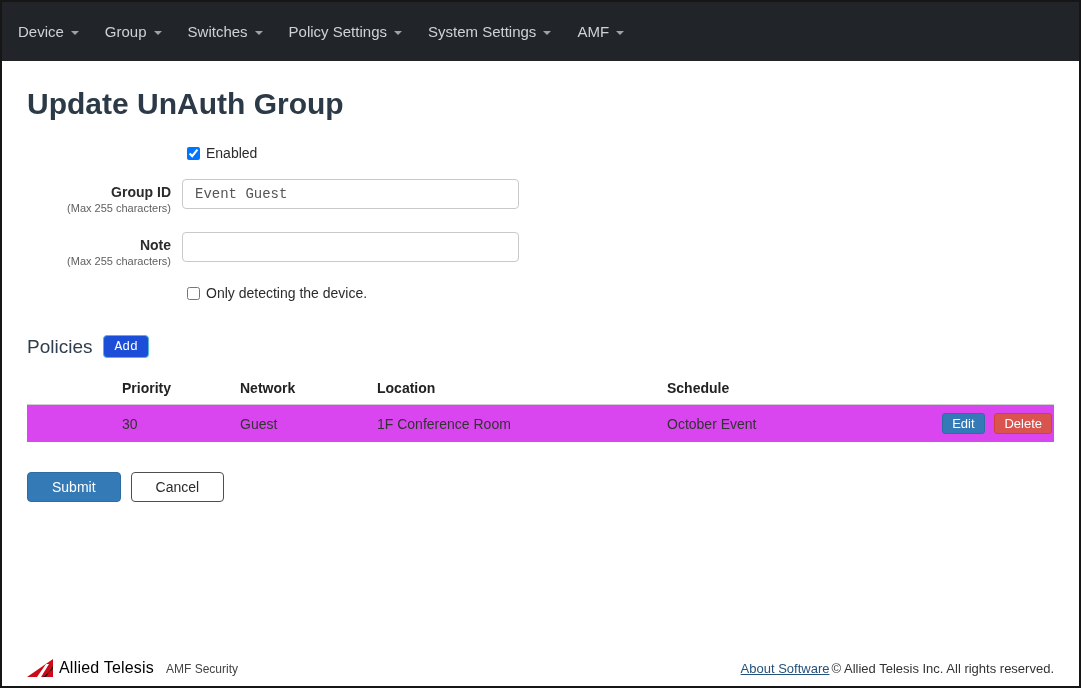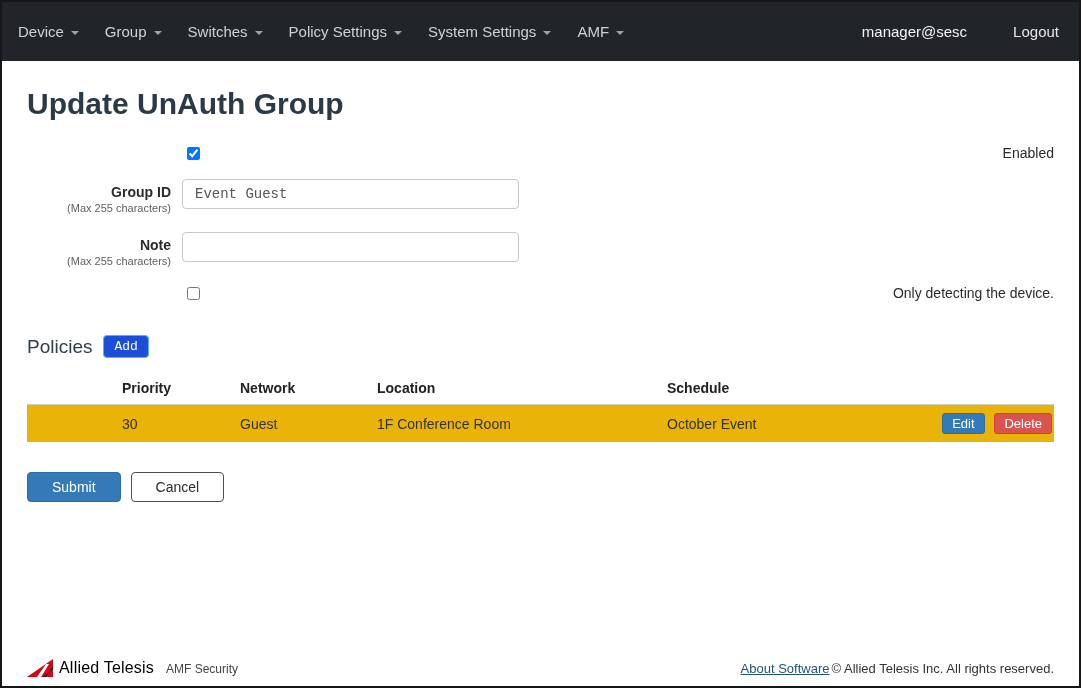--- a/index.html
+++ b/index.html
@@ -43,42 +43,42 @@
   .input-col { flex: 0 0 auto; }
 
   .text-input {
     width: 337px; height: 30px; box-sizing: border-box;
     border: 1px solid #c9c9c9; border-radius: 4px;
     padding: 4px 12px; font-size: 14px; color: #555;
     font-family: Liberation Mono, monospace;
     background: #fff;
   }
 
-  .checkbox-row { display: flex; align-items: center; margin-left: 160px; margin-bottom: 14px; justify-content: space-between; }
+  .checkbox-row { display: flex; align-items: center; margin-left: 160px; margin-bottom: 14px; }
   .checkbox-row input[type="checkbox"] { margin: 0 6px 0 0; width: 13px; height: 13px; }
   .checkbox-label { font-size: 14px; color: #2b2b2b; }
   .checkbox-row.first { margin-top: 0; margin-bottom: 18px; }
   .checkbox-row.detect { margin-top: 10px; margin-bottom: 34px; }
 
   
   .policies-header { display: flex; align-items: center; margin-top: 30px; }
   .policies-title { font-size: 19px; color: #2f3d4c; font-weight: 400; }
   .btn-add {
     margin-left: 11px; background: #1d4ed8; color: #fff; border: 1px solid #52b8d6;
     font-size: 13px; padding: 3px 10px; border-radius: 4px; cursor: pointer;
     font-family: Liberation Mono, monospace;
   }
 
   table.policies { width: 100%; border-collapse: collapse; margin-top: 14px; font-size: 14px; }
   table.policies th {
     text-align: left; font-weight: 700; color: #222;
     padding: 8px 8px 8px 0; border-bottom: 1px solid #cfcfcf;
   }
   table.policies td { padding: 8px 8px 8px 0; color: #333; vertical-align: middle; }
-  table.policies tbody tr { background: #eab308; }
+  table.policies tbody tr { background: #d946ef; }
   .col-gutter { width: 95px; }
   .col-priority { width: 118px; }
   .col-network { width: 137px; }
   .col-location { width: 290px; }
   .col-actions { width: 92px; }
   .actions-cell { text-align: right; white-space: nowrap; padding-right: 2px !important; }
   .btn-edit {
     background: #337ab7; border: 1px solid #2e6da4; color: #fff;
     font-size: 13px; padding: 2px 9px; border-radius: 3px; cursor: pointer; font-family: inherit;
   }
@@ -132,24 +132,20 @@
       <span>Policy Settings</span>
       <span class="caret"></span>
     </span>
     <span class="nav-item">
       <span>System Settings</span>
       <span class="caret"></span>
     </span>
     <span class="nav-item">
       <span>AMF</span>
       <span class="caret"></span>
-    </span>
-    <span class="nav-right">
-      <span class="nav-user">manager@sesc</span>
-      <span class="nav-logout">Logout</span>
     </span>
   </div>
 
   <div class="content">
     <h1 class="page-title">Update UnAuth Group</h1>
 
     <div class="checkbox-row first">
       <input type="checkbox" id="enabled-cb" checked="" style="">
       <label for="enabled-cb" class="checkbox-label">Enabled</label>
     </div>

